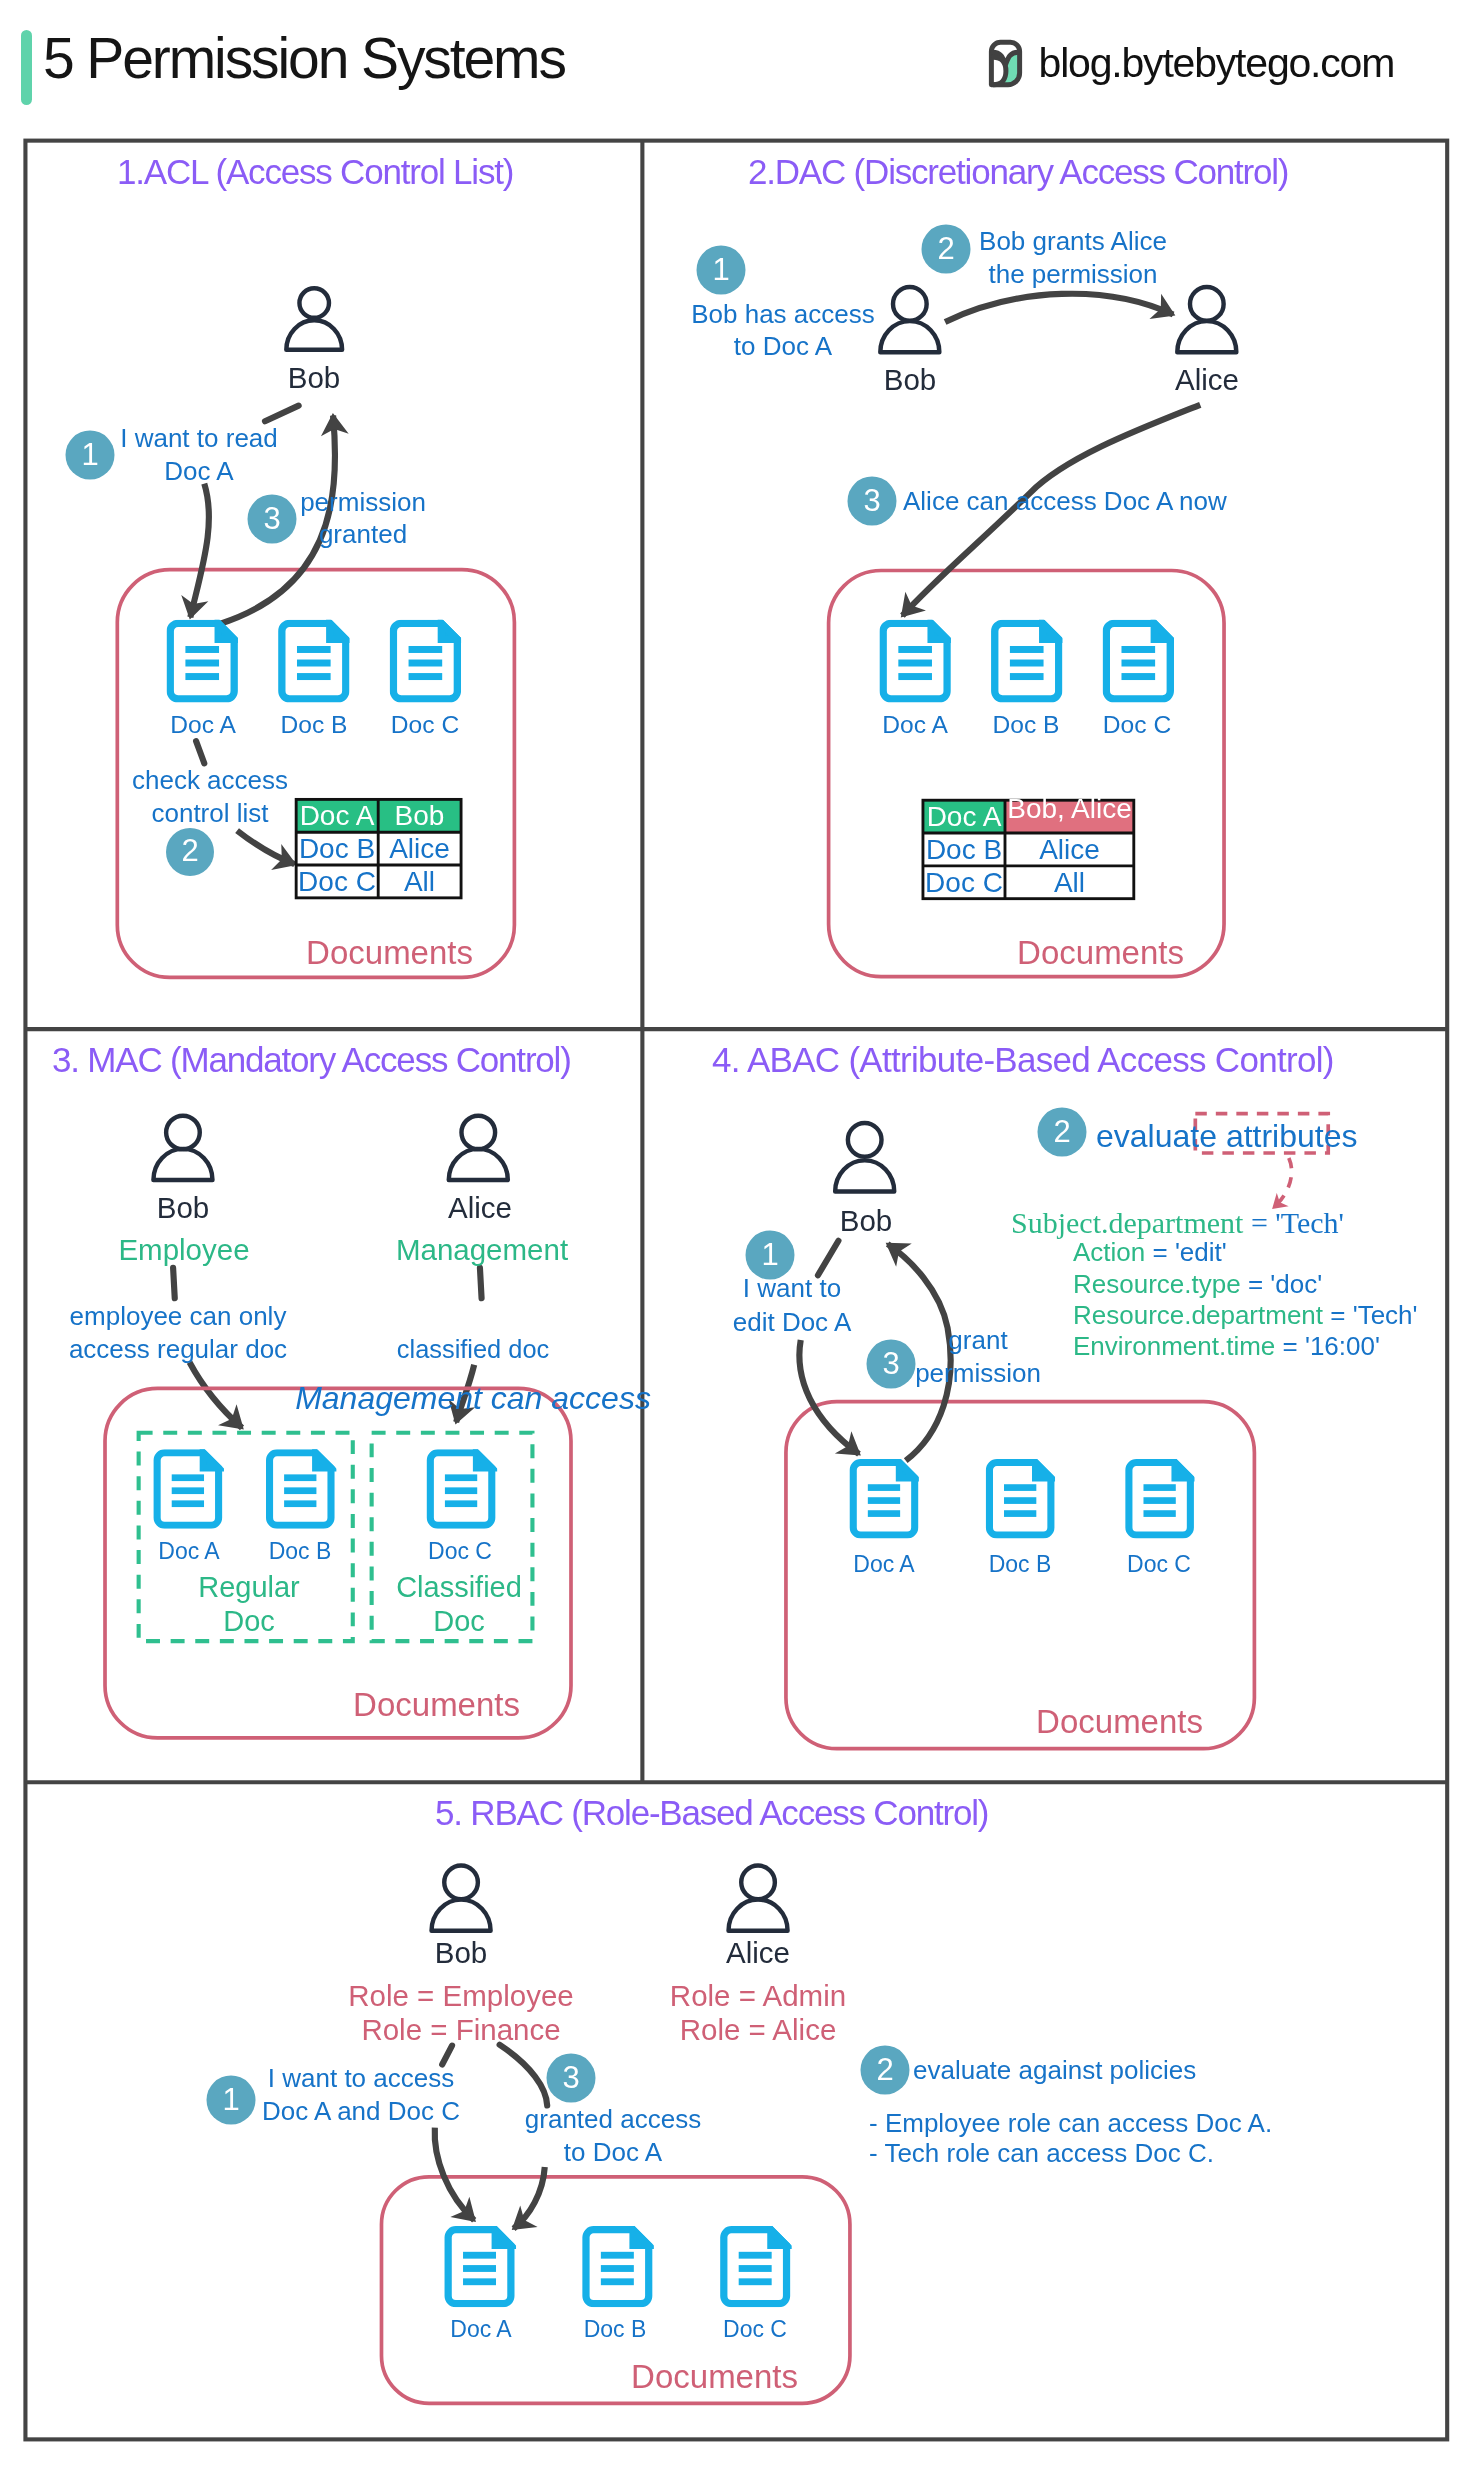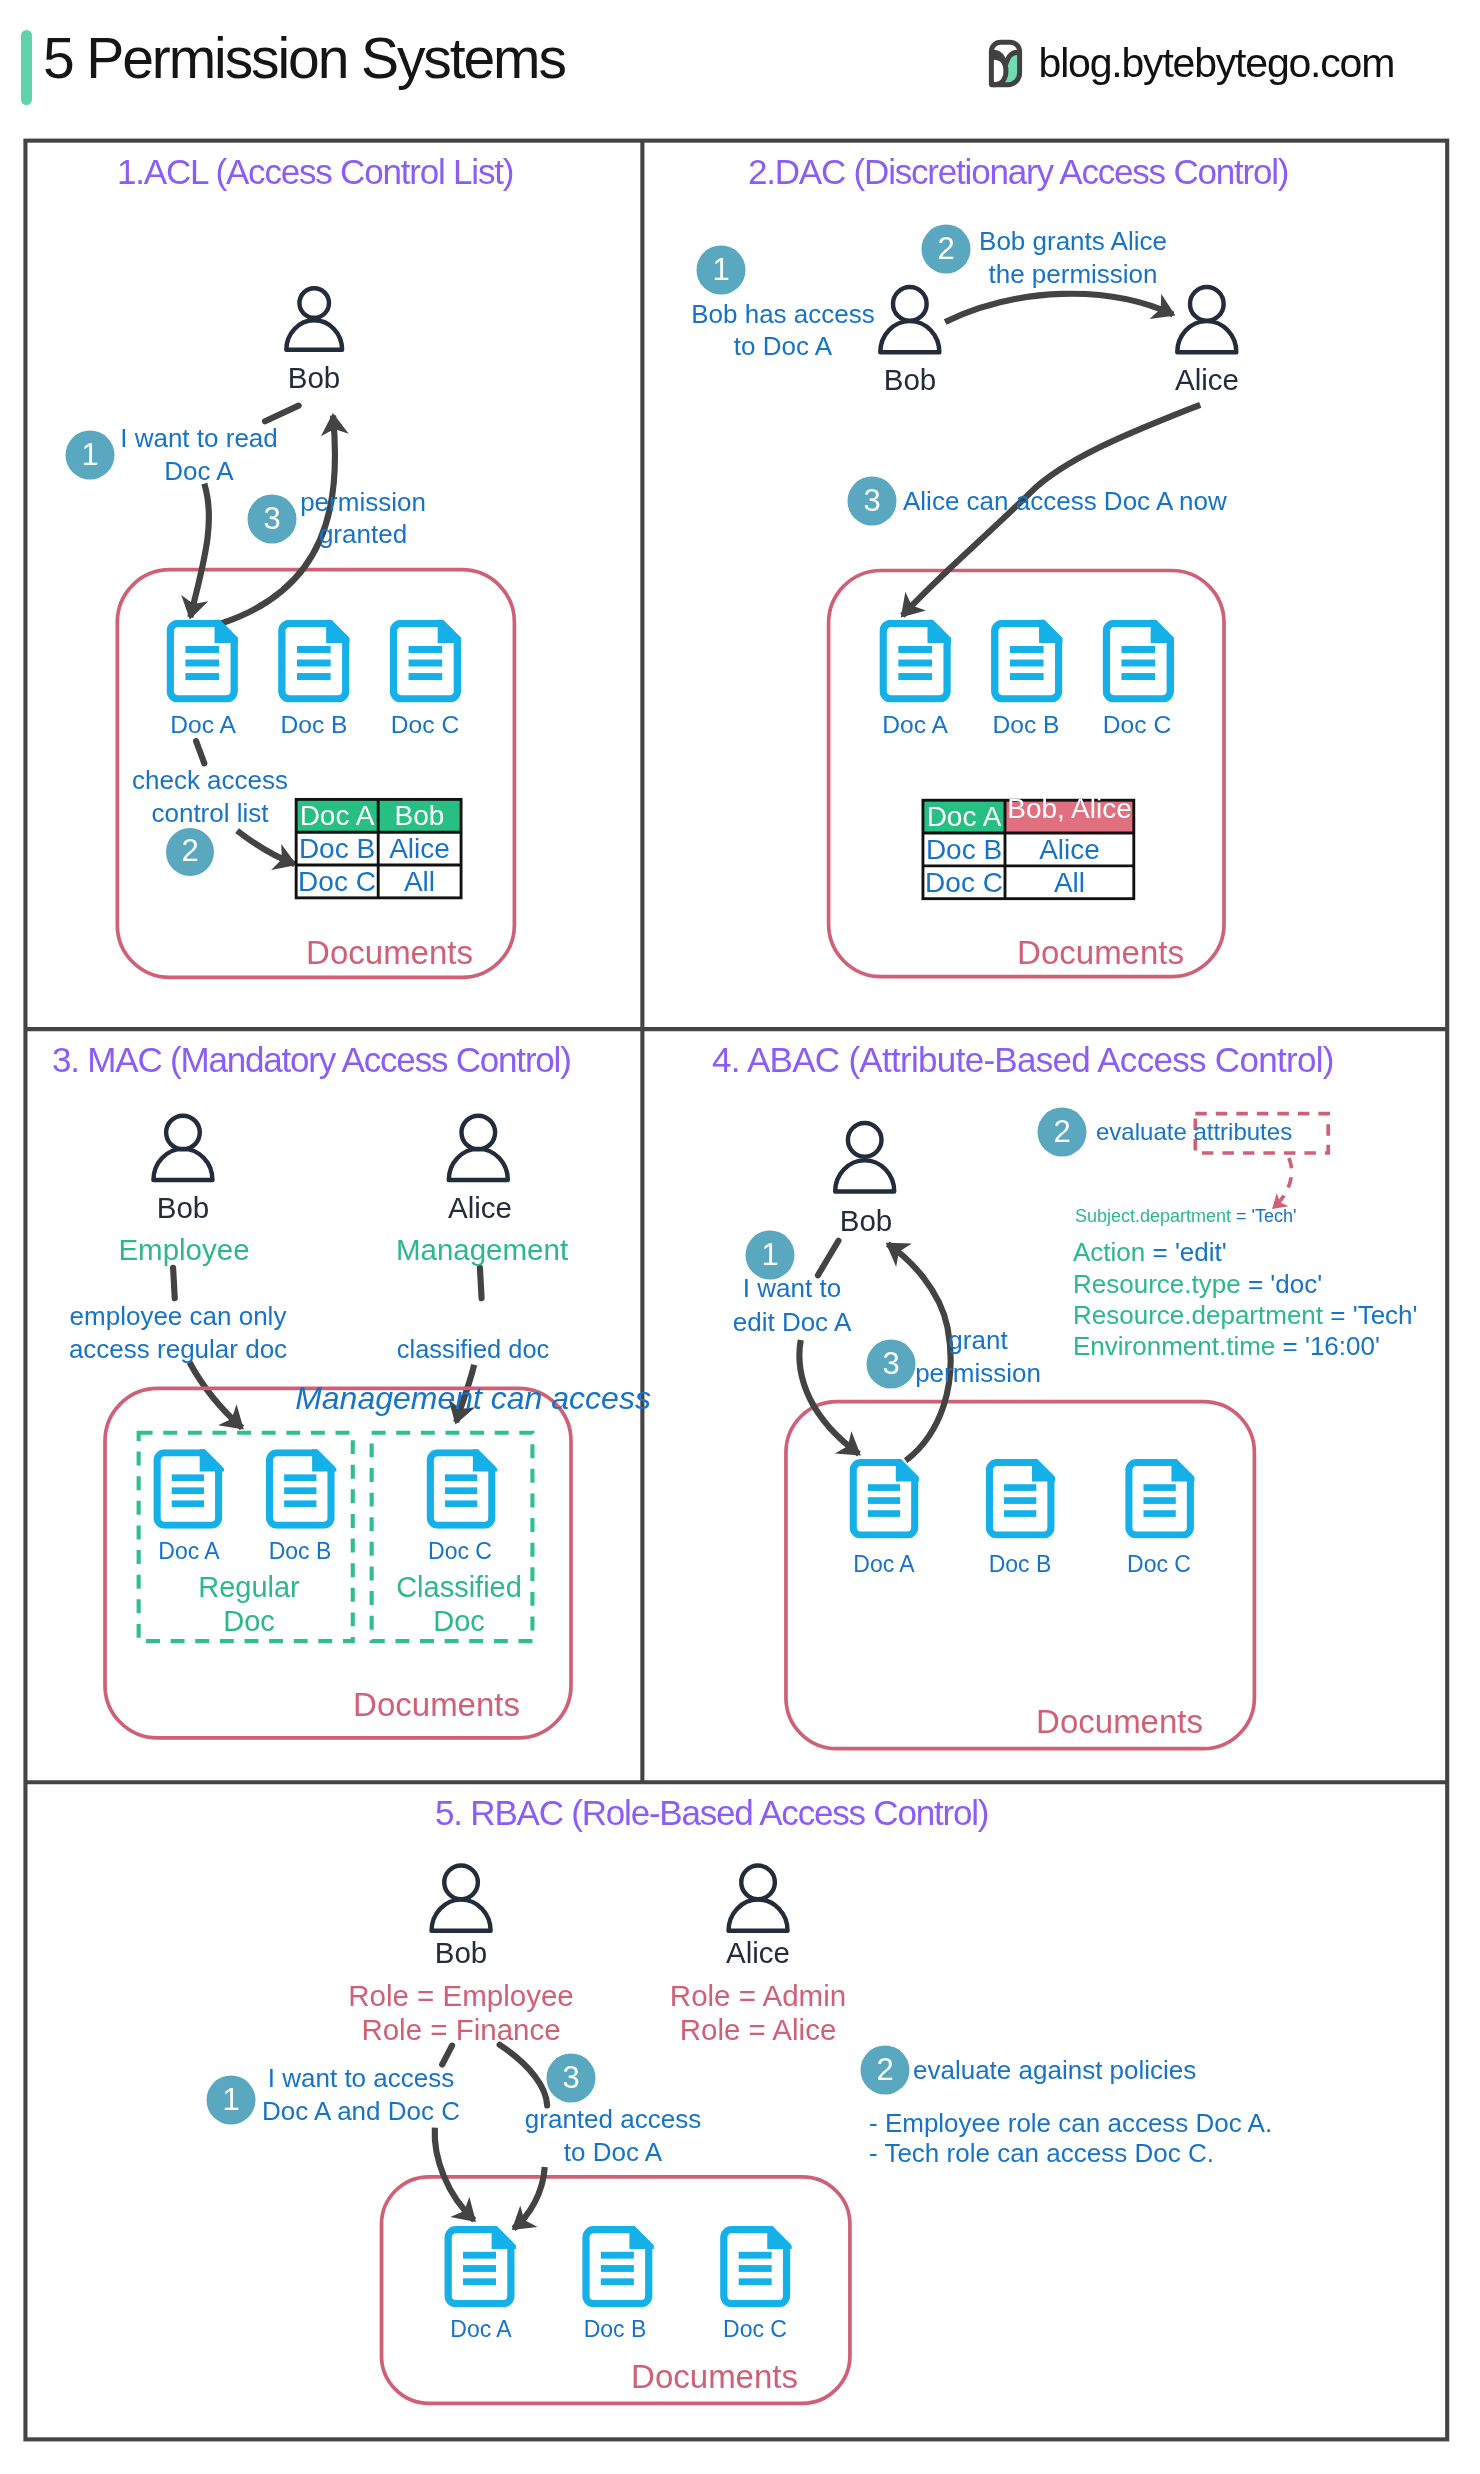--- a/index.html
+++ b/index.html
@@ -254,21 +254,21 @@
       <div class="lbl c-green ctr" style="left: 459px; top: 1605px; font-size: 29px;">Doc</div>
       <div class="lbl c-pink rgt" style="left: 520px; top: 1686px; font-size: 33px;">Documents</div>
       <div class="lbl c-dark ctr" style="left: 866px; top: 1204px; font-size: 29.5px;">Bob</div>
       <div class="badge" style="left: 770px; top: 1255px; width: 49px; height: 49px;">1</div>
       <div class="lbl c-blue ctr" style="left: 792px; top: 1273px; font-size: 26px;">I want to</div>
       <div class="lbl c-blue ctr" style="left: 792px; top: 1307px; font-size: 26px;">edit Doc A</div>
       <div class="badge" style="left: 891px; top: 1364px; width: 49px; height: 49px;">3</div>
       <div class="lbl c-blue ctr" style="left: 978px; top: 1325px; font-size: 26px;">grant</div>
       <div class="lbl c-blue ctr" style="left: 978px; top: 1358px; font-size: 26px;">permission</div>
       <div class="badge" style="left: 1062px; top: 1132px; width: 49px; height: 49px;">2</div>
-      <div class="lbl c-blue" style="left: 1096px; top: 1118px; font-size: 24px;">evaluate attributes</div>
+      <div class="lbl c-blue" style="left: 1096px; top: 1118px; font-size: 32px;">evaluate attributes</div>
       <div class="lbl c-blue ctr" style="left: 884px; top: 1551px; font-size: 23px;">Doc A</div>
       <div class="lbl c-blue ctr" style="left: 1020px; top: 1551px; font-size: 23px;">Doc B</div>
       <div class="lbl c-blue ctr" style="left: 1159px; top: 1551px; font-size: 23px;">Doc C</div>
       <div class="lbl c-pink rgt" style="left: 1203px; top: 1703px; font-size: 33px;">Documents</div>
       <div class="lbl c-dark ctr" style="left: 461px; top: 1936px; font-size: 29.5px;">Bob</div>
       <div class="lbl c-pink ctr" style="left: 461px; top: 1979px; font-size: 29.5px;">Role = Employee</div>
       <div class="lbl c-pink ctr" style="left: 461px; top: 2013px; font-size: 29.5px;">Role = Finance</div>
       <div class="lbl c-dark ctr" style="left: 758px; top: 1936px; font-size: 29.5px;">Alice</div>
       <div class="lbl c-pink ctr" style="left: 758px; top: 1979px; font-size: 29.5px;">Role = Admin</div>
       <div class="lbl c-pink ctr" style="left: 758px; top: 2013px; font-size: 29.5px;">Role = Alice</div>
@@ -279,21 +279,21 @@
       <div class="lbl c-blue ctr" style="left: 613px; top: 2104px; font-size: 26px;">granted access</div>
       <div class="lbl c-blue ctr" style="left: 613px; top: 2137px; font-size: 26px;">to Doc A</div>
       <div class="badge" style="left: 885px; top: 2070px; width: 49px; height: 49px;">2</div>
       <div class="lbl c-blue" style="left: 913px; top: 2055px; font-size: 26px;">evaluate against policies</div>
       <div class="lbl c-blue" style="left: 869px; top: 2108px; font-size: 26px;">- Employee role can access Doc A.</div>
       <div class="lbl c-blue" style="left: 869px; top: 2138px; font-size: 26px;">- Tech role can access Doc C.</div>
       <div class="lbl c-blue ctr" style="left: 481px; top: 2316px; font-size: 23px;">Doc A</div>
       <div class="lbl c-blue ctr" style="left: 615px; top: 2316px; font-size: 23px;">Doc B</div>
       <div class="lbl c-blue ctr" style="left: 755px; top: 2316px; font-size: 23px;">Doc C</div>
       <div class="lbl c-pink rgt" style="left: 798px; top: 2358px; font-size: 33px;">Documents</div>
-      <div class="lbl" style="left: 1075px; top: 1206px; font-size: 18px;"><span class="c-green">Subject.department</span><span class="c-blue"> = 'Tech'</span></div>
+      <div class="lbl" style="left: 1011px; top: 1206px; font-size: 30px; font-family: Liberation Serif, serif;"><span class="c-green">Subject.department</span><span class="c-blue"> = 'Tech'</span></div>
       <div class="lbl" style="left: 1073px; top: 1237px; font-size: 26px;"><span class="c-green">Action</span><span class="c-blue"> = 'edit'</span></div>
       <div class="lbl" style="left: 1073px; top: 1269px; font-size: 26px;"><span class="c-green">Resource.type</span><span class="c-blue"> = 'doc'</span></div>
       <div class="lbl" style="left: 1073px; top: 1300px; font-size: 26px;"><span class="c-green">Resource.department</span><span class="c-blue"> = 'Tech'</span></div>
       <div class="lbl" style="left: 1073px; top: 1331px; font-size: 26px;"><span class="c-green">Environment.time</span><span class="c-blue"> = '16:00'</span></div>
       <div class="tblcell hl" style="left: 296px; top: 799px; width: 82px; height: 33px;">Doc A</div>
       <div class="tblcell hl" style="left: 378px; top: 799px; width: 83px; height: 33px;">Bob</div>
       <div class="tblcell" style="left: 296px; top: 832px; width: 82px; height: 33px;">Doc B</div>
       <div class="tblcell" style="left: 378px; top: 832px; width: 83px; height: 33px;">Alice</div>
       <div class="tblcell" style="left: 296px; top: 865px; width: 82px; height: 33px;">Doc C</div>
       <div class="tblcell" style="left: 378px; top: 865px; width: 83px; height: 33px;">All</div>

